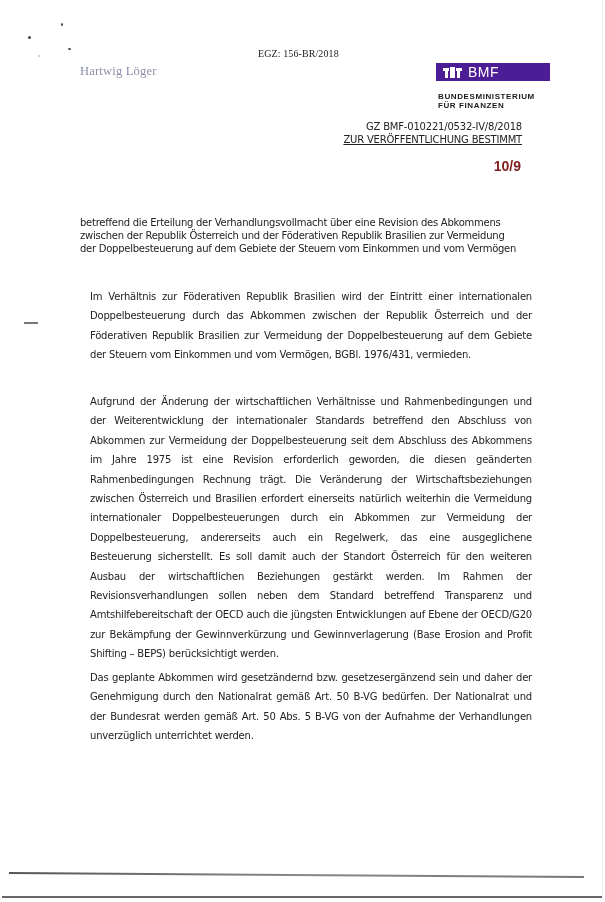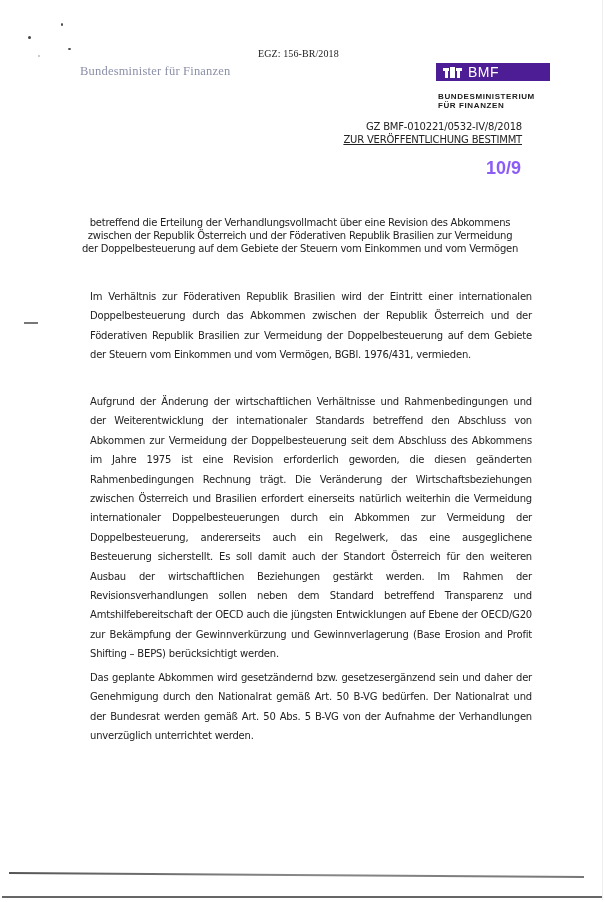--- a/index.html
+++ b/index.html
@@ -23,27 +23,27 @@
     .logo-text { color: #fff; font-family: "Liberation Sans", sans-serif; font-size: 14px;
                  letter-spacing: 0.5px; line-height: 18px; }
     .logo-sub { font-family: "Liberation Sans", sans-serif; font-weight: bold; font-size: 8px;
                 line-height: 8.5px; color: #1a1a1a; margin-top: 12px; letter-spacing: 0.6px; margin-left: 2px; }
 
     .gz { position: absolute; right: 83px; top: 120px; text-align: right; font-size: 10px;
           line-height: 13px; color: #222; font-family: "DejaVu Sans", sans-serif; letter-spacing: -0.2px; }
     .gz .pub { text-decoration: underline; }
 
     .pageno { position: absolute; right: 84px; top: 158px; font-family: "Liberation Sans", sans-serif;
-              font-weight: bold; font-size: 18px; color: #8b5cf6; }
+              font-weight: bold; font-size: 14px; color: #7f1d1d; }
 
     .title { position: absolute; left: 0; width: 605px; top: 199px; text-align: center; font-size: 10px;
              color: #222; letter-spacing: -0.2px; }
     .title span { text-decoration: underline; }
 
-    .subtitle { position: absolute; left: 80px; width: 440px; top: 217px; text-align: center;
+    .subtitle { position: absolute; left: 80px; width: 440px; top: 217px; text-align: left;
                 font-size: 10px; line-height: 12.8px; color: #222; letter-spacing: -0.25px; }
 
     .para { position: absolute; left: 90px; width: 442px; font-size: 10px; line-height: 19.4px;
             color: #222; text-align: justify; letter-spacing: -0.2px; }
     .p1 { top: 287px; }
     .p2 { top: 392px; }
     .p3 { top: 668px; }
 
     .margin-mark { position: absolute; left: 24px; top: 322px; width: 14px; height: 2px; background: #777; }
 
@@ -59,21 +59,21 @@
 <div class="page">
 
   <div class="speck" style="left:61px;top:23px;width:2px;height:3px;"></div>
   <div class="speck" style="left:28px;top:36px;width:3px;height:3px;"></div>
   <div class="speck" style="left:68px;top:48px;width:3px;height:2px;"></div>
   <div class="speck" style="left:38px;top:55px;width:2px;height:2px;background:#bbb;"></div>
 
   <div class="egz">EGZ: 156-BR/2018</div>
 
   <div class="sender">
-    <div>Bundesminister für Finanzen</div>
+    <div>Hartwig Löger</div>
   </div>
 
   <div class="logo">
     <div class="logo-bar">
       <div class="logo-emblem">
         <span style="left:0;top:1px;width:6px;height:3px;"></span>
         <span style="left:2px;top:3px;width:3px;height:8px;"></span>
         <span style="left:7px;top:0;width:5px;height:11px;"></span>
         <span style="left:13px;top:1px;width:6px;height:3px;"></span>
         <span style="left:14px;top:3px;width:3px;height:8px;"></span>

